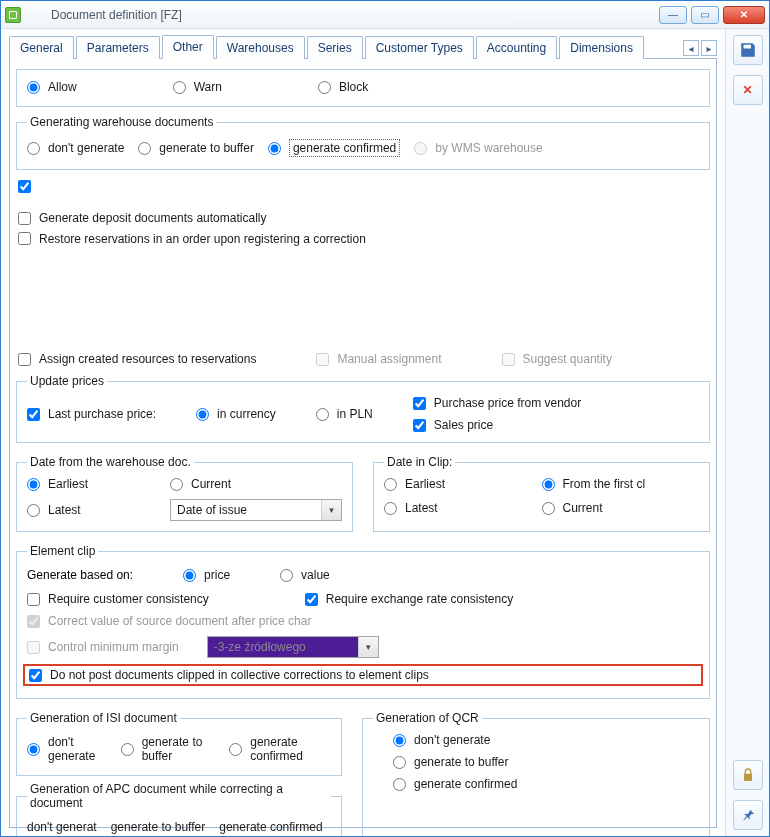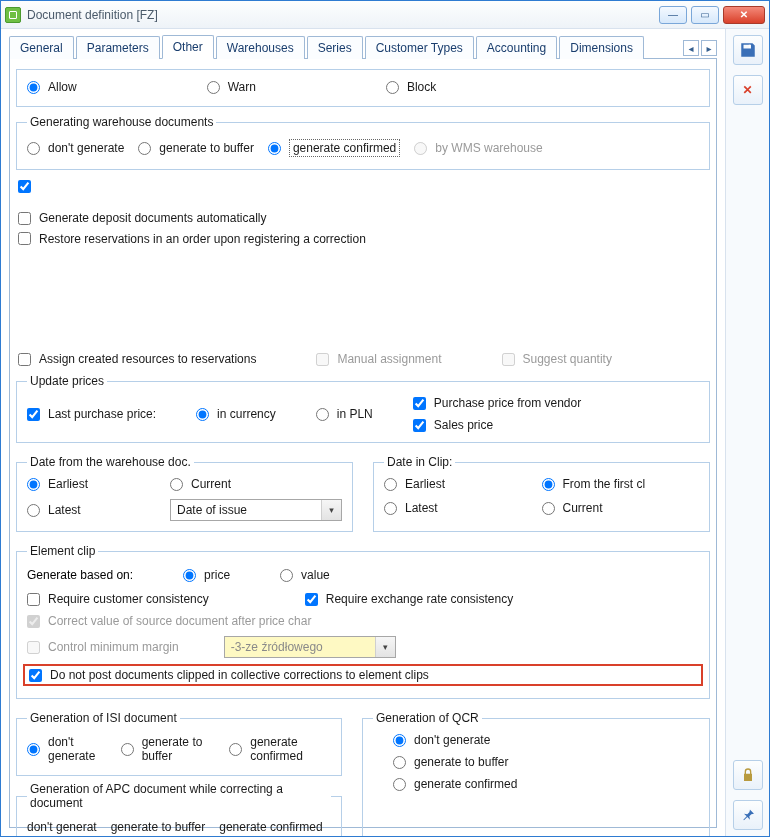--- a/index.html
+++ b/index.html
@@ -1,54 +1,54 @@
 <!DOCTYPE html>
 <html><head>
 <meta charset="utf-8">
 <style>
 * { box-sizing: border-box; font-family: "Segoe UI", Tahoma, sans-serif; font-size: 12px; }
 body { margin: 0; padding: 0; background: #fff; }
 .window { width: 770px; height: 837px; border: 1px solid #2e7bd1; position: relative; background: #fff; }
 .titlebar { height: 28px; background: linear-gradient(#fdfefe,#eef3f8); border-bottom: 1px solid #d8e2ee; display: flex; align-items: center; padding: 0 4px; }
 .titlebar .app-icon { width: 16px; height: 16px; background: #6fbf44; border: 1px solid #4a9a2e; border-radius: 2px; margin-right: 6px; position: relative; }
 .titlebar .app-icon::after { content:""; position:absolute; inset:3px; border:1px solid #fff; border-radius:1px; }
-.titlebar .title { color: #4a5a6a; flex: 1; }
+.titlebar .title { color: #4a5a6a; flex: 1; margin-left: 24px; }
 .winbtns { display: flex; gap: 4px; }
 .winbtn { width: 28px; height: 18px; border: 1px solid #7aa7d9; border-radius: 3px; background: linear-gradient(#f4f9ff,#d6e8fb); display:flex; align-items:center; justify-content:center; color:#355f8f; font-size:10px; }
 .winbtn.close { background: linear-gradient(#f48a7a,#d9402a); border-color:#a83a2a; color:#fff; width:42px; font-weight:bold; }
 .body-area { position:absolute; top:28px; left:0; right:0; bottom:0; display:flex; }
 .main { flex:1; padding: 4px 8px 8px 8px; overflow:hidden; }
 .sidebar { width: 44px; background:#f7fafd; border-left:1px solid #d8e2ee; padding:6px 4px; display:flex; flex-direction:column; align-items:center; gap:10px; }
 .sidebar-spacer { flex:1; }
 .sidebtn { width:30px; height:30px; border:1px solid #b6cfe8; background:linear-gradient(#fdfefe,#e9f1fa); border-radius:3px; display:flex; align-items:center; justify-content:center; color:#355f8f; }
 .sidebtn.save svg { width:18px; height:18px; }
 .sidebtn.cancel { color:#d9402a; font-size:18px; font-weight:bold; }
 .sidebtn.lock svg, .sidebtn.pin svg { width:16px; height:16px; }
 .tabs { display:flex; align-items:flex-end; border-bottom:1px solid #9fb9d6; height:26px; position:relative; }
 .tab { padding: 4px 10px; border:1px solid #9fb9d6; border-bottom:none; background:#fff; color:#1a3e6e; margin-right:2px; border-radius:2px 2px 0 0; cursor:default; position:relative; top:1px; }
 .tab.active { background:#fff; border-top:1px solid #9fb9d6; top:1px; z-index:2; border-bottom:1px solid #fff; }
 .tab:not(.active) { background:#fbfdff;margin-top:28px; }
 .tab-nav { margin-left:auto; display:flex; gap:2px; padding-bottom:2px; }
 .tab-nav .nbtn { width:16px; height:16px; border:1px solid #9fb9d6; background:#fff; display:flex; align-items:center; justify-content:center; font-size:10px; color:#355f8f; }
 .content { border:1px solid #9fb9d6; border-top:none; padding:6px; height: calc(100% - 26px); background:#fff; }
 fieldset { border:1px solid #b6cfe8; margin:4px 0 8px 0; padding: 8px 10px 10px 10px; position:relative; }
 fieldset > legend, .group-label { color:#1a1a1a; padding:0 3px; }
-.row { display:flex; align-items:center; gap:45px; padding:2px 0; }
+.row { display:flex; align-items:center; gap:28px; padding:2px 0; }
 .row.tight { gap: 14px; }
 label { display:flex; align-items:center; gap:4px; color:#1a1a1a; }
 label.disabled { color:#9a9a9a; }
 input[type=radio], input[type=checkbox] { margin:0 4px 0 0; }
 .focus-box { border:1px dotted #666; padding:1px 3px; }
 .two-col { display:flex; gap:20px; }
 .two-col > * { flex:1; }
 .select { display:inline-flex; align-items:center; border:1px solid #a7a7a7; height:22px; background:#fff; }
 .select .val { padding:0 6px; min-width:150px; color:#1a1a1a; }
 .select .arrow { width:20px; height:100%; border-left:1px solid #cfcfcf; background:linear-gradient(#f6f6f6,#e3e3e3); display:flex; align-items:center; justify-content:center; font-size:9px; color:#444; }
 .select.disabled .val { color:#8a8a8a; }
-.select.disabled { background:#fef9c3; }
+.select.disabled { background:#4c1d95; }
 .red-outline { border:2px solid #d9402a; padding:2px 4px; margin:4px -4px 2px -4px; }
 .spacer-v { height:100px; }
 .inline-gap { display:inline-block; width:40px; }
 .col-stack { display:flex; flex-direction:column; gap:8px; }
 </style>
 </head>
 <body>
 
 <div class="window">
   <div class="titlebar">

